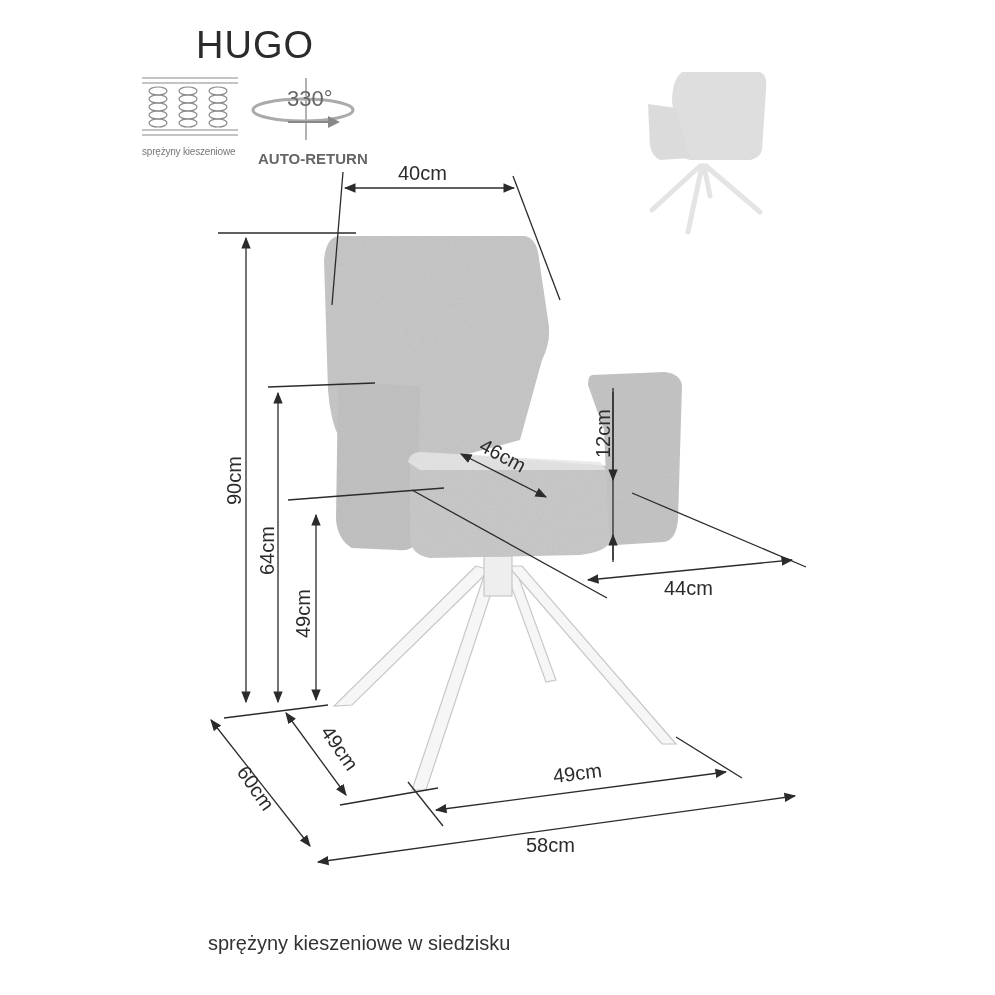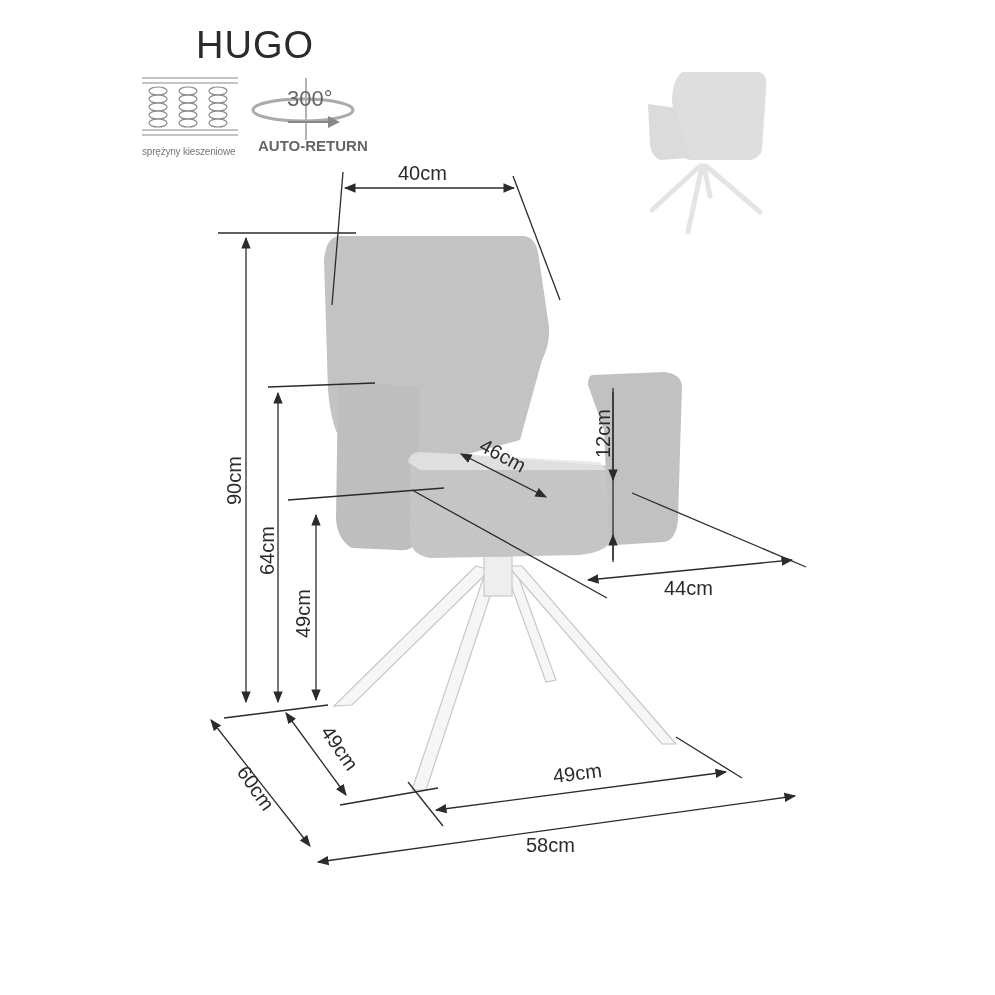--- a/index.html
+++ b/index.html
@@ -2,21 +2,21 @@
 <html><head>
 <meta charset="utf-8">
 <style>
   html,body{margin:0;padding:0;background:#ffffff;}
   body{width:995px;height:995px;position:relative;overflow:hidden;font-family:"Liberation Sans",sans-serif;color:#333;}
   #stage{position:absolute;left:0;top:0;width:995px;height:995px;}
   .title{position:absolute;left:196px;top:24px;font-size:38px;color:#2b2b2b;letter-spacing:1px;}
   .caption{position:absolute;left:208px;top:932px;font-size:20px;color:#333;}
   .icon-label{position:absolute;font-family:"Liberation Sans",sans-serif;}
   .springs-label{left:142px;top:146px;font-size:10px;color:#777;font-weight:normal;letter-spacing:-0.2px;}
-  .auto-label{left:258px;top:137px;font-size:15px;color:#666;font-weight:bold;}
+  .auto-label{left:258px;top:150px;font-size:15px;color:#666;font-weight:bold;}
   .deg-label{left:287px;top:86px;font-size:22px;color:#666;}
   svg text.dim{font-family:"Liberation Sans",sans-serif;font-size:20px;fill:#2b2b2b;}
 </style>
 </head>
 <body>
 
 <div id="stage">
 
   <div class="title">HUGO</div>
 
@@ -37,21 +37,21 @@
       <use href="#coil" x="60"></use>
     </g>
   </svg>
   <div class="icon-label springs-label">sprężyny kieszeniowe</div>
 
   <svg style="position:absolute;left:248px;top:78px" width="110" height="66">
     <line x1="58" y1="0" x2="58" y2="62" stroke="#999" stroke-width="1.5"></line>
     <ellipse cx="55" cy="32" rx="50" ry="11" fill="none" stroke="#aaa" stroke-width="3"></ellipse>
     <path d="M40 43 L80 43 L80 38 L92 44 L80 50 L80 45 L40 45 Z" fill="#888"></path>
   </svg>
-  <div class="icon-label deg-label">300°</div>
+  <div class="icon-label deg-label">330°</div>
   <div class="icon-label auto-label">AUTO-RETURN</div>
 
   <svg style="position:absolute;left:0;top:0" width="995" height="995">
     <defs>
       <marker id="ah" viewBox="0 0 10 10" refX="9" refY="5" markerWidth="9" markerHeight="9" orient="auto-start-reverse">
         <path d="M0 1 L10 5 L0 9 Z" fill="#2b2b2b"></path>
       </marker>
       <filter id="tex" x="0" y="0" width="100%" height="100%">
         <feTurbulence type="fractalNoise" baseFrequency="0.9" numOctaves="2" seed="3"></feTurbulence>
         <feColorMatrix type="matrix" values="0 0 0 0 0.5  0 0 0 0 0.5  0 0 0 0 0.5  0 0 0 0.25 0"></feColorMatrix>
@@ -133,13 +133,14 @@
     <text class="dim" transform="translate(310,638) rotate(-90)">49cm</text>
     <text class="dim" transform="translate(610,458) rotate(-90)">12cm</text>
     <text class="dim" transform="translate(478,450) rotate(28)">46cm</text>
     <text class="dim" x="664" y="595">44cm</text>
     <text class="dim" transform="translate(236,772) rotate(55)">60cm</text>
     <text class="dim" transform="translate(320,732) rotate(55)">49cm</text>
     <text class="dim" transform="translate(554,783) rotate(-7)">49cm</text>
     <text class="dim" x="526" y="852">58cm</text>
   </svg>
 
+  <div class="caption">sprężyny kieszeniowe w siedzisku</div>
 </div>
 
 </body></html>

